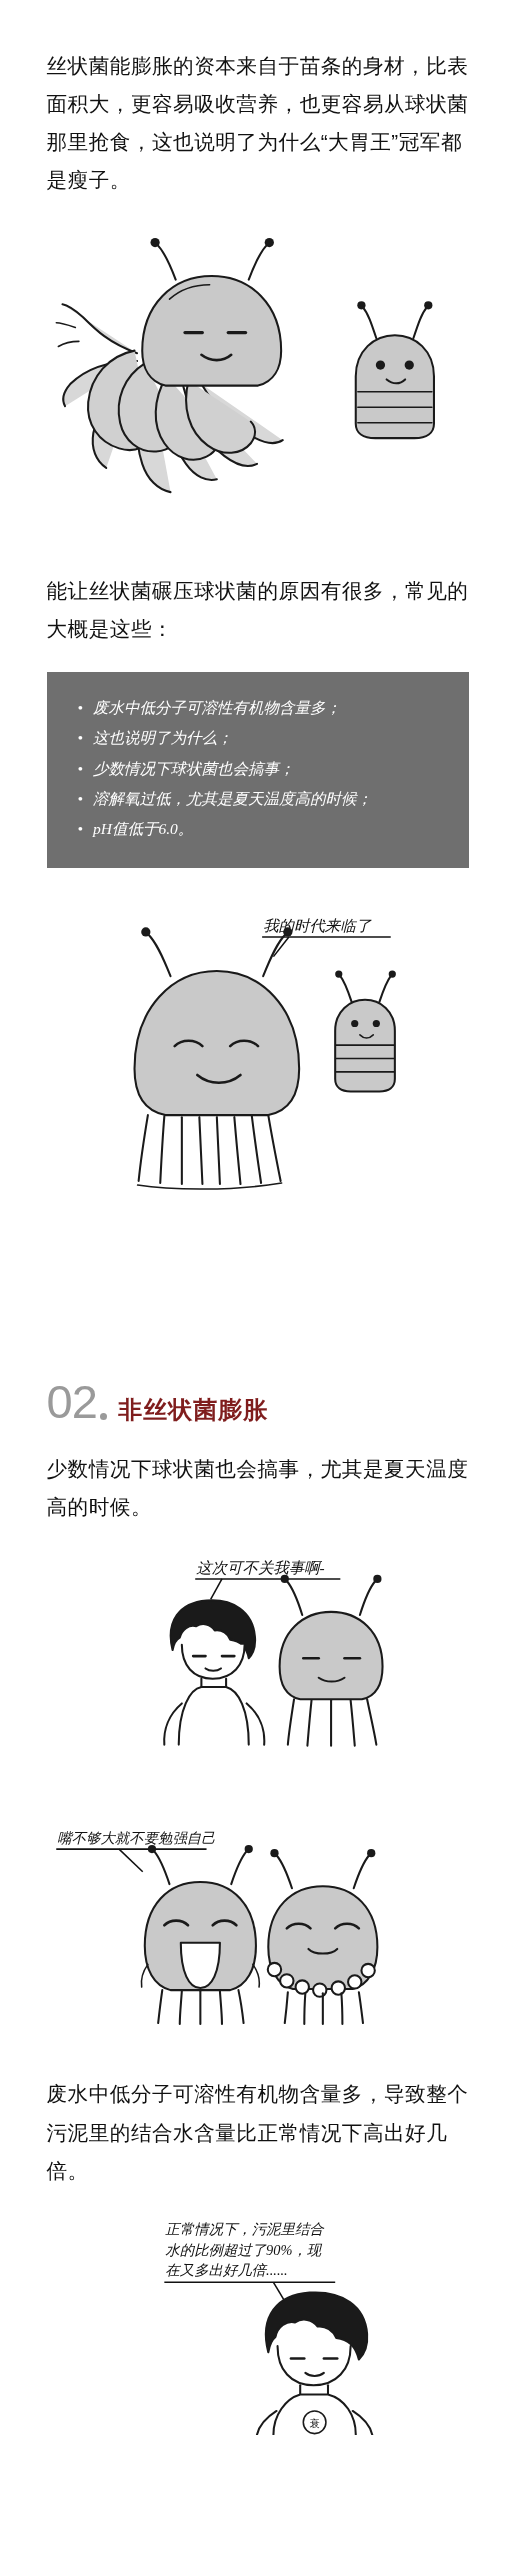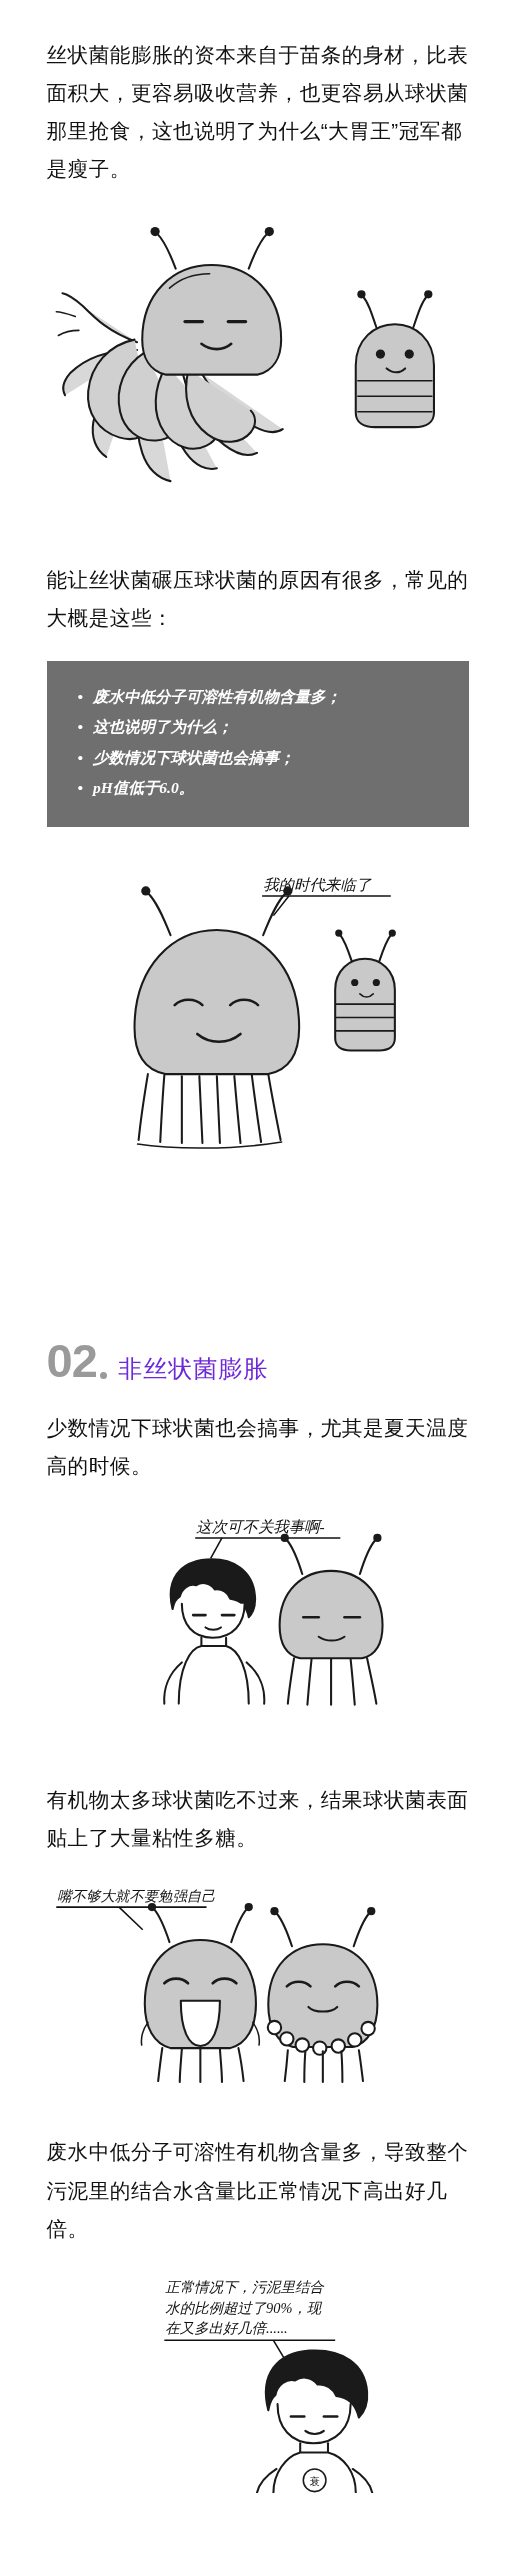--- a/index.html
+++ b/index.html
@@ -14,21 +14,21 @@
   }
   .page {
     width: 515px;
     min-height: 3051px;
     position: relative;
     background: #ffffff;
     overflow: hidden;
   }
   .content {
     width: 422px;
-    margin: 0 auto;
+    margin: 11px auto;
     padding-top: 36px;
   }
   .para {
     font-size: 20.6px;
     line-height: 1.85;
     letter-spacing: 0.5px;
     color: #111;
     margin: 0 0 23px 0;
     font-family: "Liberation Sans", sans-serif;
   }
@@ -47,21 +47,20 @@
   .callout {
     background: #6f6f6f;
     color: #ffffff;
     padding: 21.6px 29px 24px 29px;
     margin: 15.5px 0 31px 0;
   }
   .callout ul {
     margin: 0;
     padding: 0 0 0 17.5px;
     list-style: none;
-    font-weight: bold;
   }
   .callout li {
     font-size: 15.5px;
     line-height: 1.95;
     position: relative;
     color: #ffffff;
     font-family: "Liberation Serif", serif;
     font-style: italic;
   }
   .callout li::before {
@@ -74,40 +73,40 @@
   }
 
   
   .section-head {
     display: flex;
     align-items: baseline;
     margin: 67px 0 24px 0;
   }
   .section-num {
     font-size: 47px;
-    font-weight: bold;
+    font-weight: normal;
     color: #9a9a9a;
     letter-spacing: -1px;
     line-height: 1;
     font-family: "Liberation Sans", sans-serif;
   }
   .section-dot {
     width: 7.2px;
     height: 7.2px;
     border-radius: 50%;
     background: #9a9a9a;
     margin: 0 11.3px 0 3.1px;
     align-self: flex-end;
     margin-bottom: 6.2px;
     display: inline-block;
   }
   .section-title {
     font-size: 24px;
-    font-weight: normal;
-    color: #6d28d9;
+    font-weight: bold;
+    color: #7f1d1d;
     letter-spacing: 1px;
     font-family: "Liberation Sans", sans-serif;
   }
   .spacer-120 { height: 62px; }
   .spacer-60 { height: 31px; }
 </style>
 </head>
 <body>
 
 <div class="page">
@@ -165,20 +164,21 @@
       </svg>
     </div>
 
     <p class="para">能让丝状菌碾压球状菌的原因有很多，常见的大概是这些：</p>
 
     <div class="callout">
       <ul>
         <li>废水中低分子可溶性有机物含量多；</li>
         <li>这也说明了为什么；</li>
         <li>少数情况下球状菌也会搞事；</li>
+        <li>溶解氧过低，尤其是夏天温度高的时候；</li>
         <li>pH值低于6.0。</li>
       </ul>
     </div>
 
     <div class="illus">
       <svg width="422" height="319" viewBox="0 0 820 620">
 
         <text x="420" y="62" font-family="Liberation Serif, serif" font-style="italic" font-size="30" fill="#111">我的时代来临了</text>
         <line x1="418" y1="74" x2="668" y2="74" stroke="#111" stroke-width="3"></line>
         <path d="M470 74 L440 112" stroke="#111" stroke-width="3" fill="none"></path>
@@ -271,21 +271,20 @@
 
           <path d="M480 292 C474 330 470 356 468 380"></path>
           <path d="M514 294 C510 332 508 358 506 382"></path>
           <path d="M552 294 C552 332 552 358 552 382"></path>
           <path d="M590 294 C594 332 596 358 598 382"></path>
           <path d="M622 292 C630 330 636 356 640 380"></path>
         </g>
       </svg>
     </div>
 
-    <p class="para">有机物太多球状菌吃不过来，结果球状菌表面贴上了大量粘性多糖。</p>
 
     <div class="illus">
       <svg width="422" height="222" viewBox="0 0 820 430">
         <text x="20" y="40" font-family="Liberation Serif, serif" font-style="italic" font-size="28" fill="#111">嘴不够大就不要勉强自己</text>
         <line x1="18" y1="52" x2="310" y2="52" stroke="#111" stroke-width="3"></line>
         <path d="M140 52 L186 96" stroke="#111" stroke-width="3" fill="none"></path>
 
         <g fill="none" stroke="#1a1a1a" stroke-width="4" stroke-linecap="round" stroke-linejoin="round">
           <path d="M190 240 C190 160 236 116 298 116 C360 116 406 160 406 240 C406 286 388 318 356 326 L240 326 C208 318 190 286 190 240 Z" fill="#c9c9c9"></path>
           <path d="M238 120 C228 90 220 70 208 56"></path>

